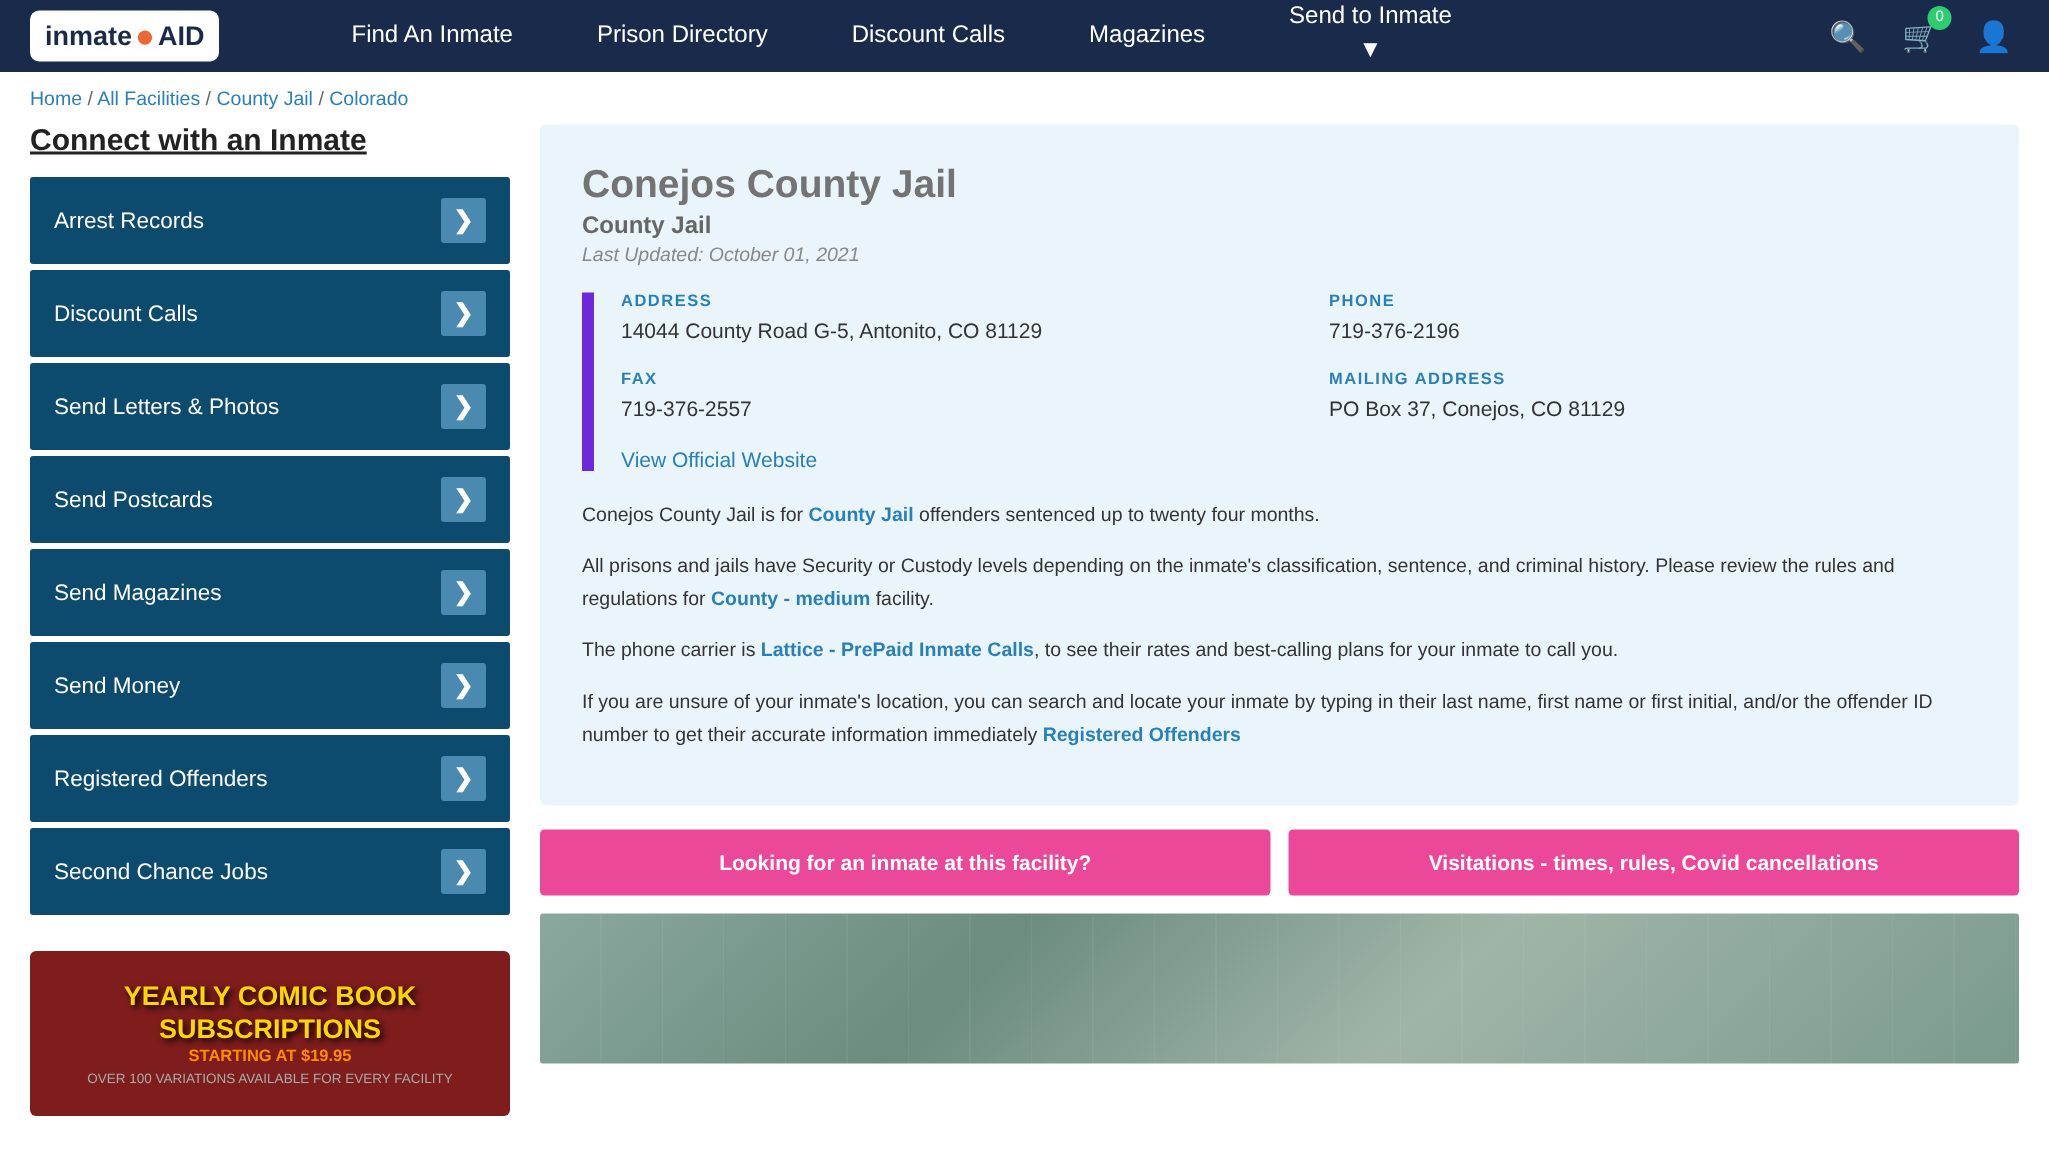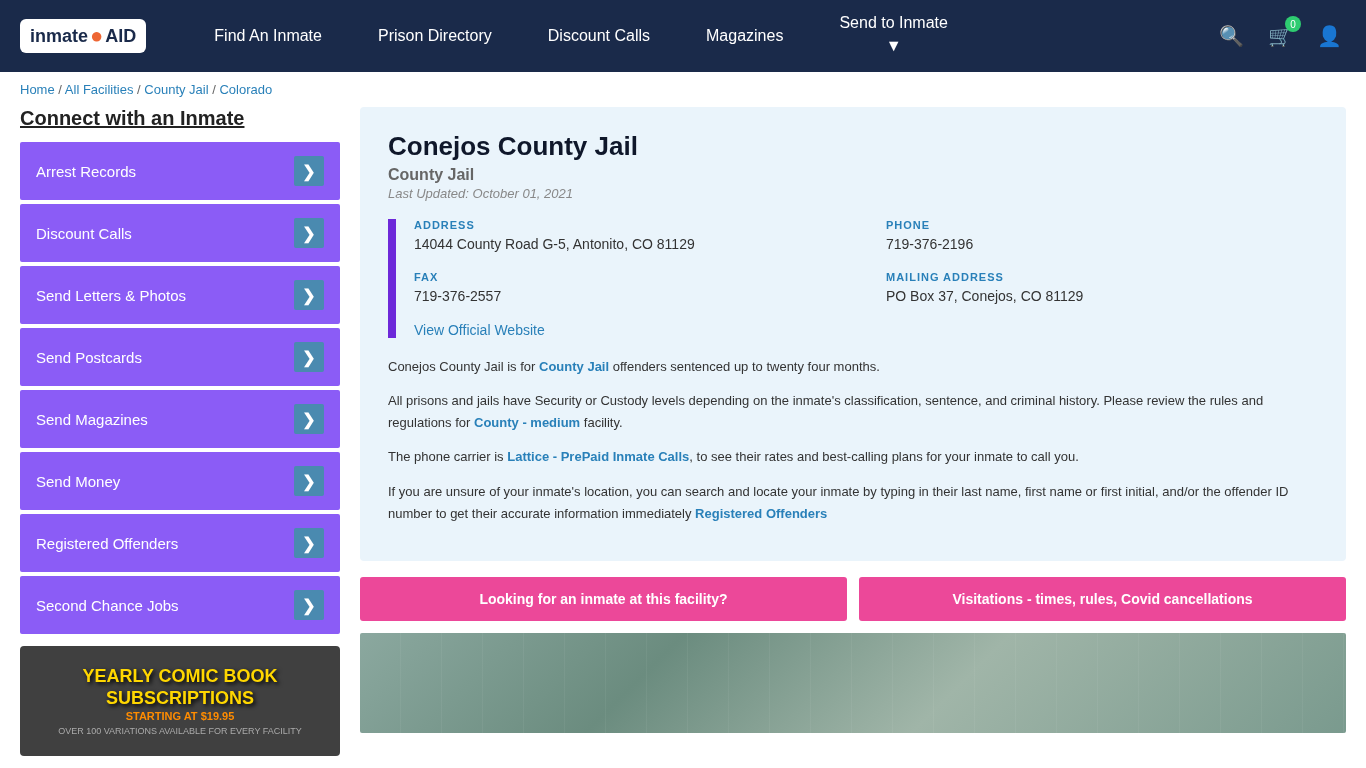--- a/index.html
+++ b/index.html
@@ -4,21 +4,22 @@
   <style>
     * { margin: 0; padding: 0; box-sizing: border-box; }
     body { font-family: Arial, sans-serif; font-size: 14px; color: #333; background: #fff; }
 
     
     nav {
       background: #1a2a4a;
       display: flex;
       align-items: center;
       padding: 0 20px;
-      height: 72px;
+      height: 48px;
+      gap: 20px;
     }
     .nav-logo {
       margin-right: 40px;
       display: flex;
       align-items: center;
     }
     .logo-box {
       background: #fff;
       border-radius: 6px;
       padding: 4px 10px;
@@ -103,21 +104,21 @@
       text-decoration: underline;
       margin-bottom: 12px;
       color: #222;
     }
     .sidebar-menu {
       display: flex;
       flex-direction: column;
       gap: 4px;
     }
     .sidebar-item {
-      background: #8b5cf6;
+      background: #0c4a6e;
       color: #fff;
       display: flex;
       align-items: center;
       justify-content: space-between;
       padding: 14px 16px;
       cursor: pointer;
       font-size: 15px;
       font-weight: 500;
       border-radius: 2px;
     }
@@ -126,22 +127,22 @@
       border-radius: 2px;
       width: 30px;
       height: 30px;
       display: flex;
       align-items: center;
       justify-content: center;
       font-size: 16px;
       font-weight: 900;
     }
     .sidebar-ad {
-      margin-top: 12px;
-      background: #404040;
+      margin-top: 24px;
+      background: #7f1d1d;
       border-radius: 4px;
       overflow: hidden;
       height: 110px;
       display: flex;
       align-items: center;
       justify-content: center;
       position: relative;
     }
     .ad-content {
       text-align: center;
@@ -171,21 +172,21 @@
     }
     .facility-card {
       background: #eaf4fb;
       border-radius: 4px;
       padding: 24px 28px;
       margin-bottom: 16px;
     }
     .facility-name {
       font-size: 26px;
       font-weight: 900;
-      color: #0f172a;
+      color: #737373;
       margin-bottom: 4px;
     }
     .facility-type {
       font-size: 16px;
       color: #666;
       font-weight: 600;
       margin-bottom: 2px;
     }
     .facility-updated {
       font-size: 13px;

